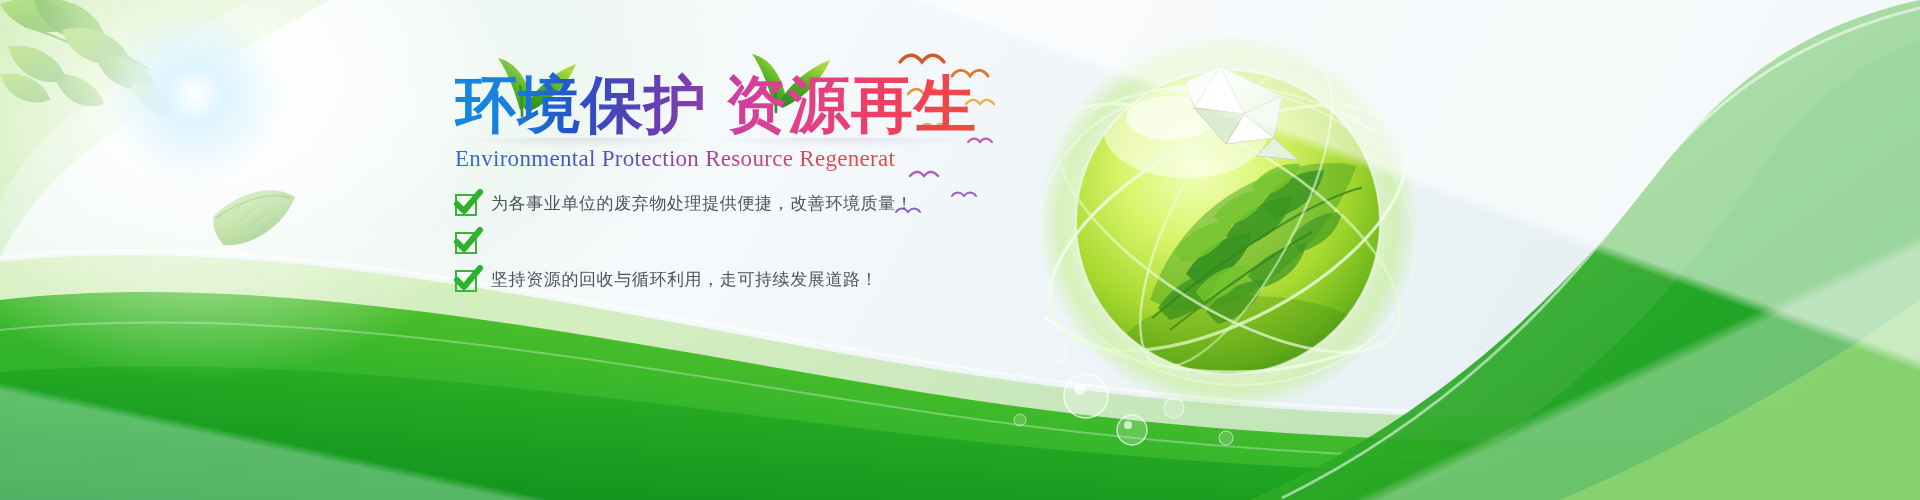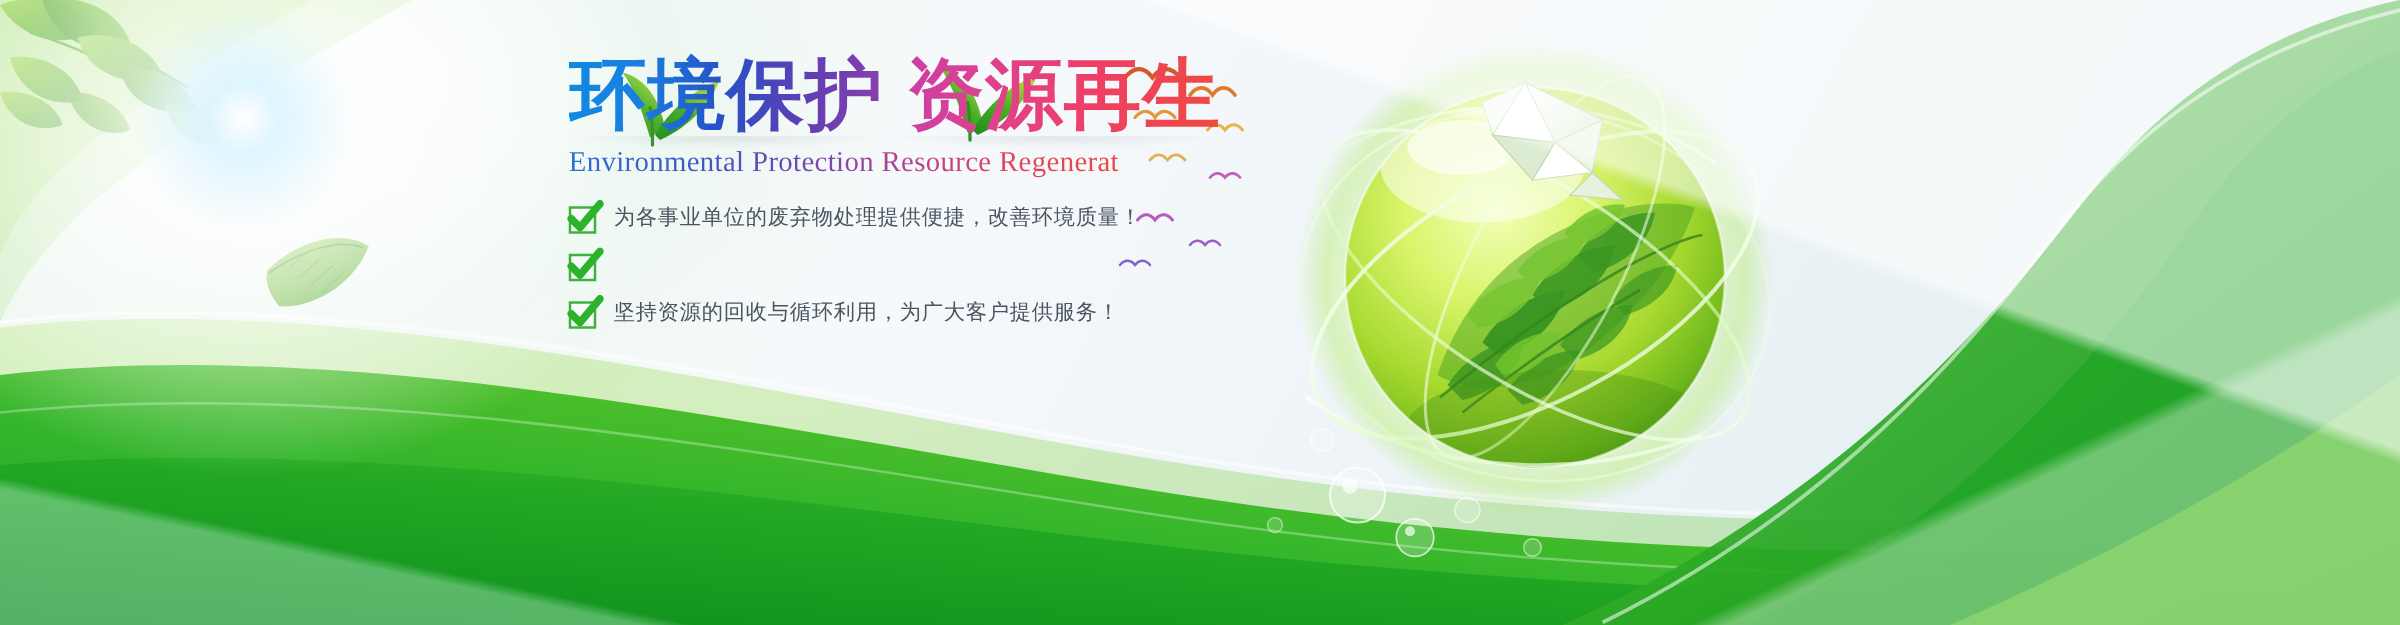--- a/index.html
+++ b/index.html
@@ -24,21 +24,21 @@
   .softglow{position:absolute;left:-60px;top:-120px;width:620px;height:520px;
     background:radial-gradient(ellipse at 42% 45%, rgba(255,255,255,0.98) 0%, rgba(255,255,255,0.55) 32%, rgba(255,255,255,0) 66%);
     pointer-events:none;}
   .sunbeam{position:absolute;left:95px;top:10px;width:200px;height:170px;
     background:radial-gradient(circle at 50% 50%, rgba(255,255,255,1) 0%, rgba(216,243,255,0.85) 22%, rgba(190,235,255,0.0) 68%);
     filter:blur(2px);pointer-events:none;}
 
   svg.layer{position:absolute;left:0;top:0;width:1920px;height:500px;pointer-events:none;}
 
   
-  #textblock{position:absolute;left:455px;top:37px;width:440px;height:320px;}
+  #textblock{position:absolute;left:455px;top:66px;width:440px;height:320px;}
 
   .headline{position:relative;height:78px;white-space:nowrap;
     font-family:"DejaVu Sans","Liberation Sans",sans-serif;
     font-weight:700;font-size:62px;letter-spacing:1px;line-height:78px;}
   .hl1{
     background:linear-gradient(95deg,#108ae0 0%,#1a7fe0 22%,#2552c8 48%,#5b3fb4 72%,#8b3fae 100%);
     -webkit-background-clip:text;background-clip:text;color:transparent;
     -webkit-text-fill-color:transparent;
     text-shadow:none;}
   .hl2{
@@ -308,19 +308,19 @@
         </span>
       </div>
 
       <div class="bullet">
         <span class="tick">
           <span class="box"></span>
           <svg width="30" height="30" viewBox="0 0 30 30">
             <path d="M4,15 L11,22 L27,3" fill="none" stroke="#2bb32b" stroke-width="6" stroke-linecap="round" stroke-linejoin="round"></path>
           </svg>
         </span>
-        <span class="btext">坚持资源的回收与循环利用，为广大客户提供服务！</span>
+        <span class="btext">坚持资源的回收与循环利用，走可持续发展道路！</span>
       </div>
 
     </div>
   </div>
 
 </div>
 
 </body></html>

